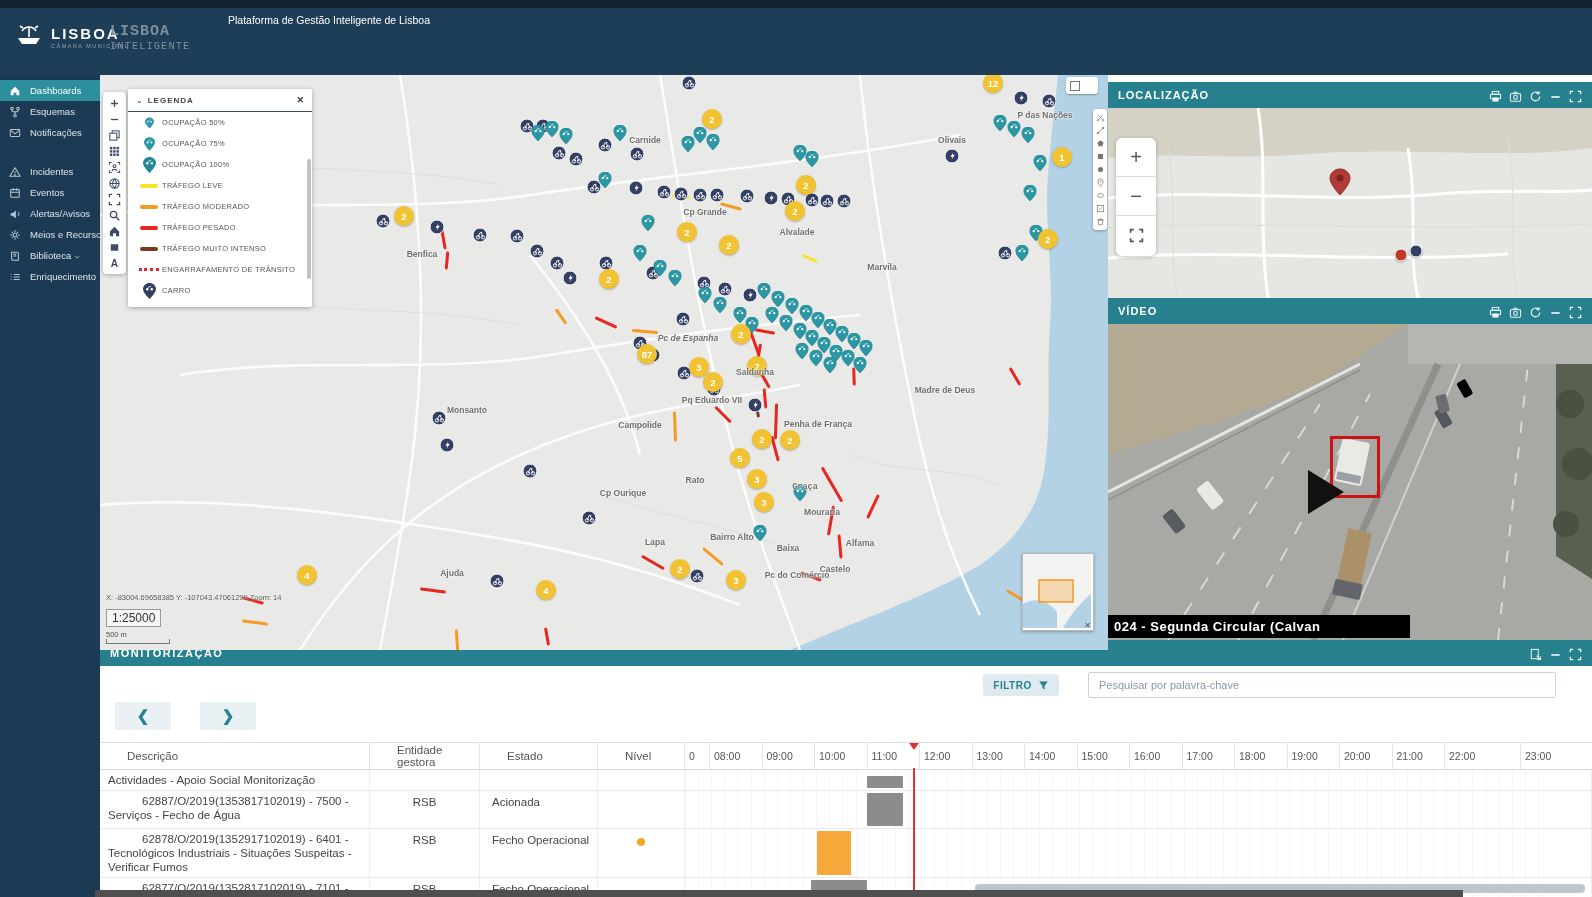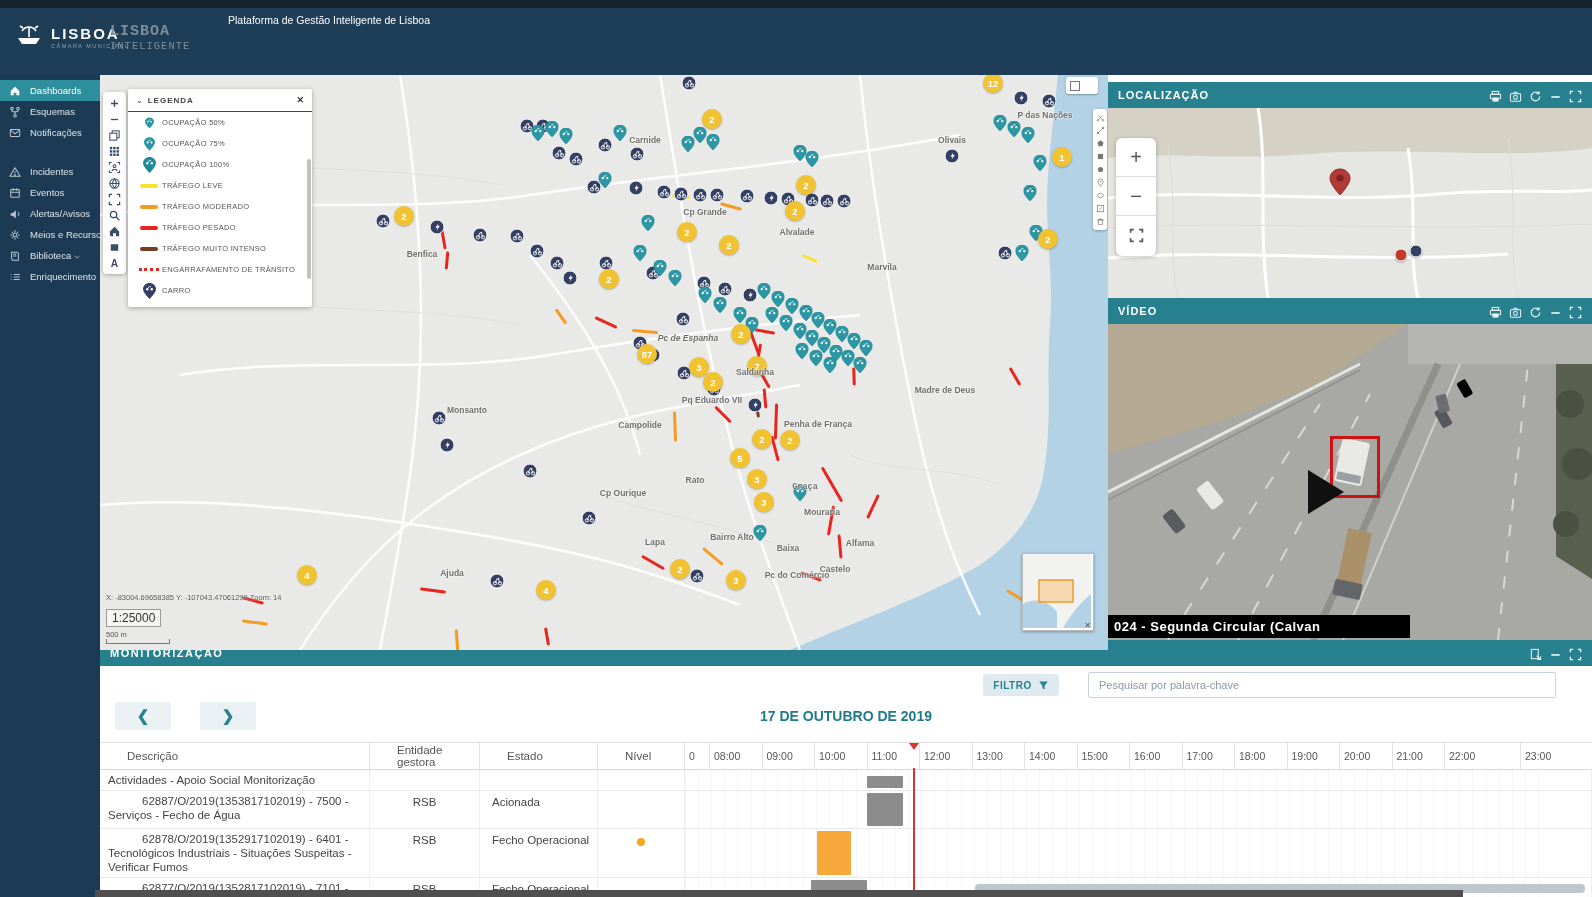--- a/index.html
+++ b/index.html
@@ -1469,21 +1469,20 @@
         <svg width="11" height="11" viewBox="0 0 14 14">
             <path d="M1.5 2h11L8.3 7.5V12l-2.6-1.6V7.5z" fill="#27808e"></path>
           </svg>
       </span>
     </div>
     <input class="search-input" type="text" placeholder="Pesquisar por palavra-chave" style="">
   </div>
   <div class="mon-nav">
     <button class="nav-btn nav-prev">❮</button>
     <button class="nav-btn nav-next">❯</button>
-    <div class="mon-date">17 DE OUTUBRO DE 2019</div>
   </div>
   <div class="mon-table">
     <div class="mt-head" id="mt-head">
         <div class="mt-col" style="width:270px">Descrição</div>
         <div class="mt-col" style="width:110px">Entidade gestora</div>
         <div class="mt-col" style="width:118px">Estado</div>
         <div class="mt-col" style="width:87px">Nível</div>
         <div class="mt-hours" id="mt-hours">
           <div class="hr-cell" style="width:24px;border-left:none;">0</div>
           <div class="hr-cell" style="width:52.5px">08:00</div>

